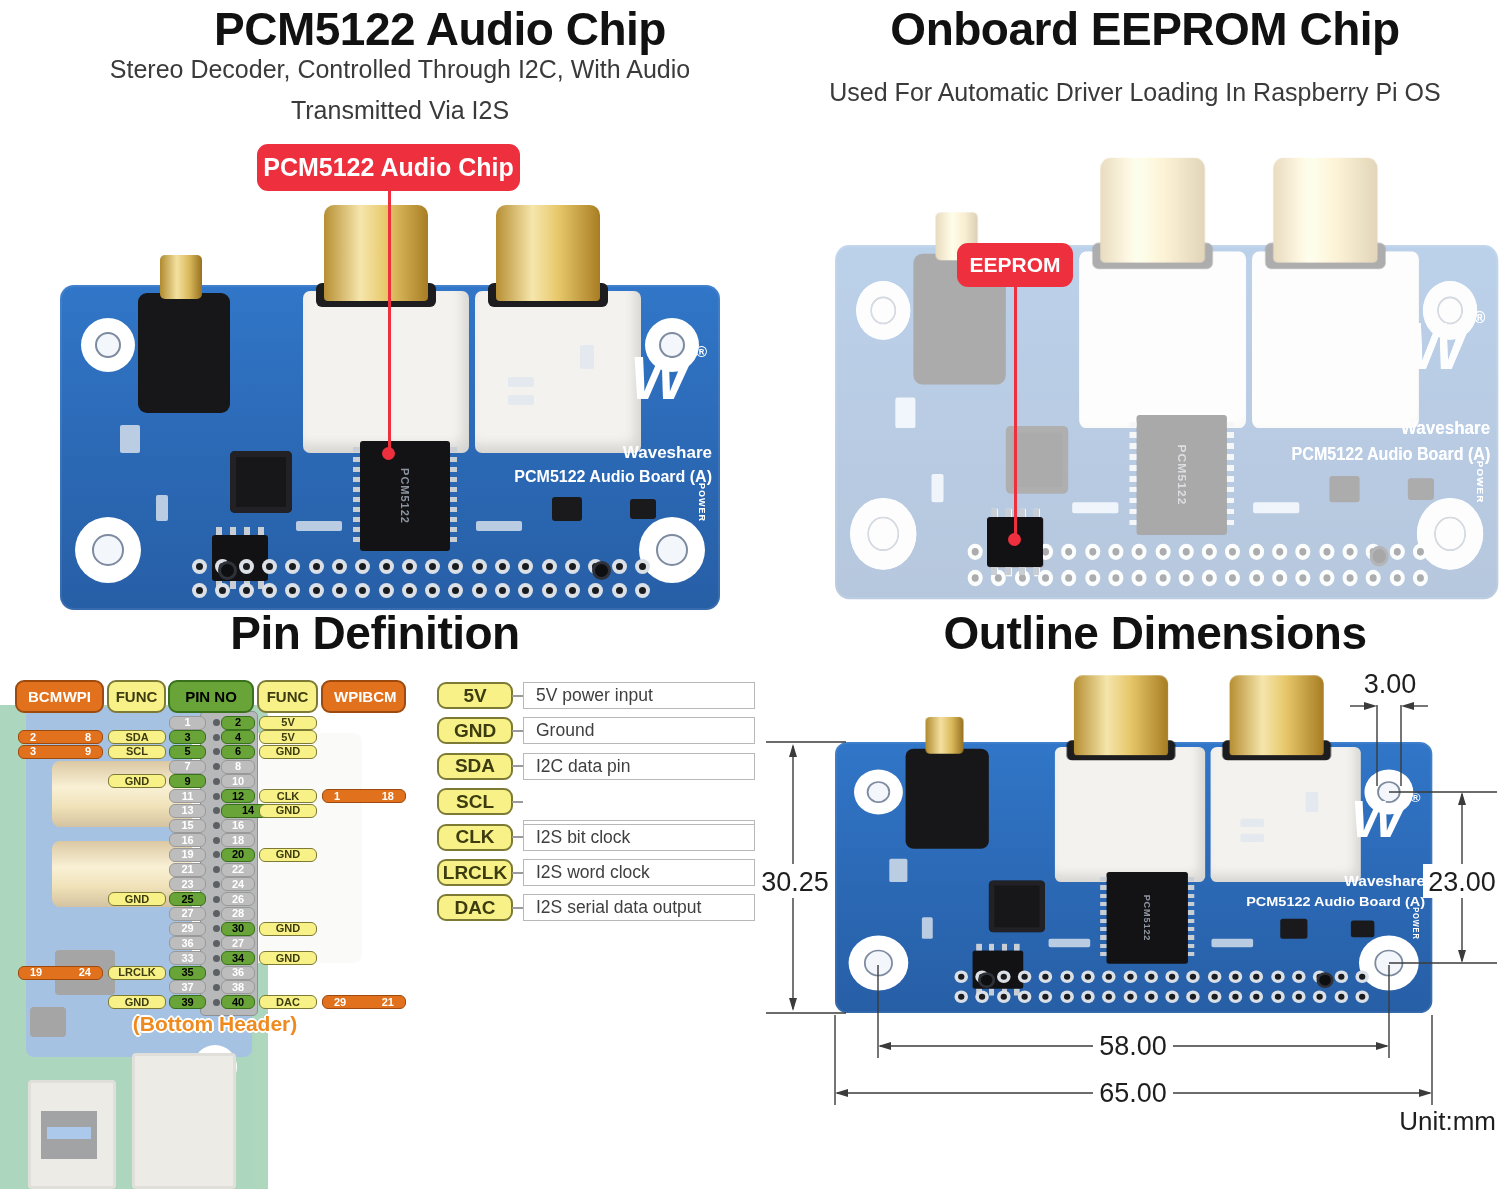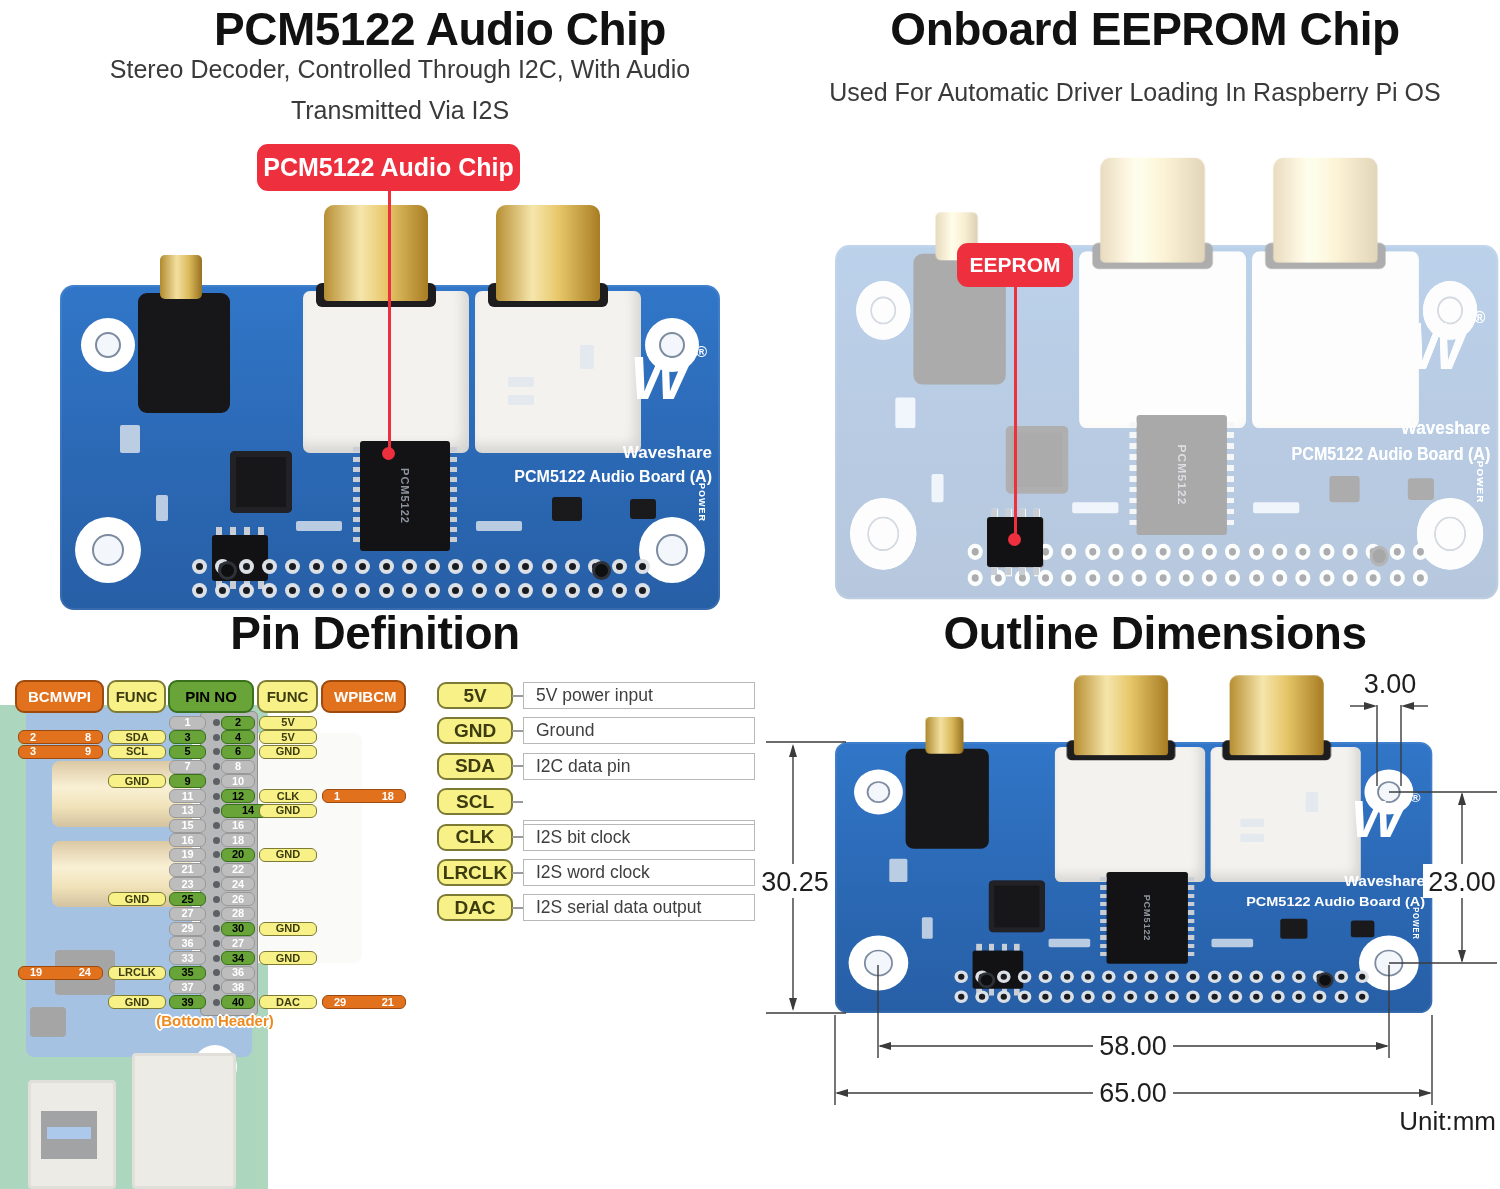--- a/index.html
+++ b/index.html
@@ -63,21 +63,21 @@
   .pill.split{justify-content:space-between;padding:0 11px;}
   .pill.orange{background:#e2711d;border:2px solid #9c4a0e;color:#fff;}
   .pill.yellow{background:#f8f187;border:2px solid #7c7a35;color:#3c3c10;}
   .pill.green{background:#69a438;border:2px solid #39701c;color:#000000;}
   .pill.gray{background:#bdbdbd;border:2px solid #999;color:#fff;}
   .pill.hdr{height:33px;font-size:15px;border-radius:9px;}
   .pill.row{height:14px;font-size:11px;border-width:1.5px;border-radius:6px;}
   #pin-strip{position:absolute;left:200px;top:711px;width:56px;height:303px;background:#b6b8ba;
              border:1px solid #8f9193;border-radius:5px;z-index:2;}
   .strip-dot{position:absolute;width:7px;height:7px;border-radius:50%;background:#5c6064;z-index:2;}
-  #bottom-note{position:absolute;left:95px;top:1012px;width:240px;text-align:center;font-size:15px;font-weight:bold;
+  #bottom-note{position:absolute;left:95px;top:1012px;width:240px;text-align:center;font-size:21px;font-weight:bold;
       color:#ef8a1f;z-index:4;
       text-shadow:-2px 0 #fff,2px 0 #fff,0 -2px #fff,0 2px #fff,-1px -1px #fff,1px 1px #fff,-1px 1px #fff,1px -1px #fff;}
   
   .lg-pill{position:absolute;width:76px;height:27px;background:#f8f187;border:2px solid #7c7a35;border-radius:9px;
            box-sizing:border-box;display:flex;align-items:center;justify-content:center;
            font-size:19px;font-weight:bold;color:#3c3c10;}
   .lg-tick{position:absolute;width:11px;height:2px;background:#9a9a9a;}
   .lg-box{position:absolute;width:232px;height:27px;background:#fff;border:1.5px solid #b8b8b8;border-radius:0;
           box-sizing:border-box;display:flex;align-items:center;padding-left:12px;font-size:17.5px;color:#3f3f3f;}
   

